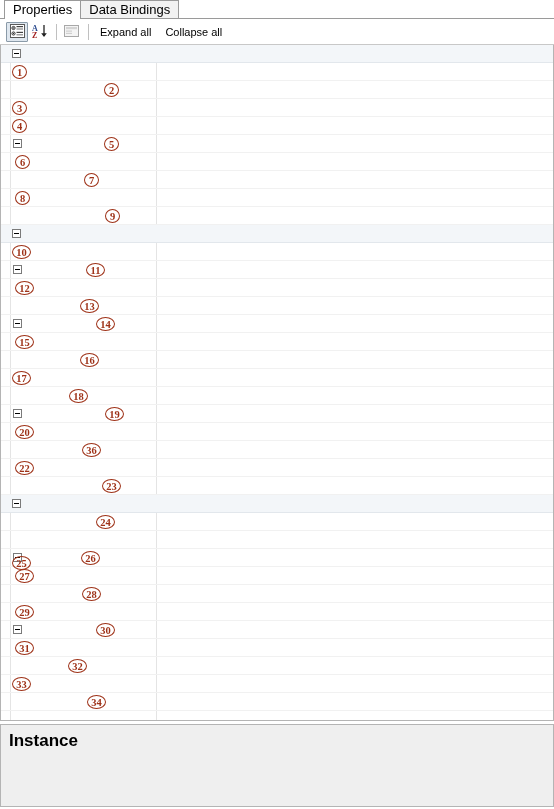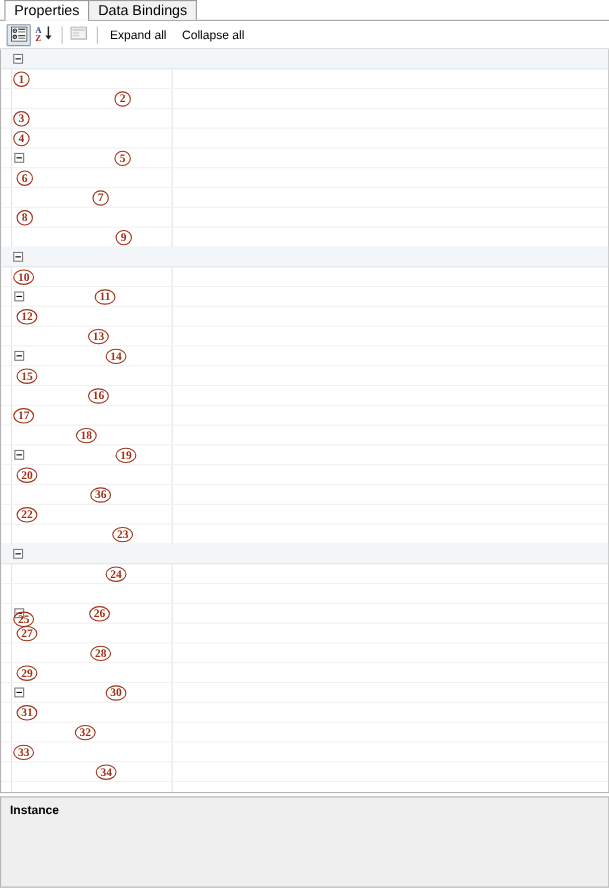--- a/index.html
+++ b/index.html
@@ -204,21 +204,21 @@
   .descpane{
     margin-top:3px;
     height:calc(809px - 19px - 26px - 676px - 3px - 2px);
     border:1px solid #b4b4b4;
     background:#efefef;
     box-sizing:border-box;
     padding:6px 8px;
   }
   .descpane .dtitle{
     font-weight:bold;
-    font-size:11px;
+    font-size:17px;
     color:#000;
   }
 </style>
 </head>
 <body>
 
 <div class="tabstrip">
   <div class="tab active">
     <span>Properties</span>
   </div><div class="tab">

